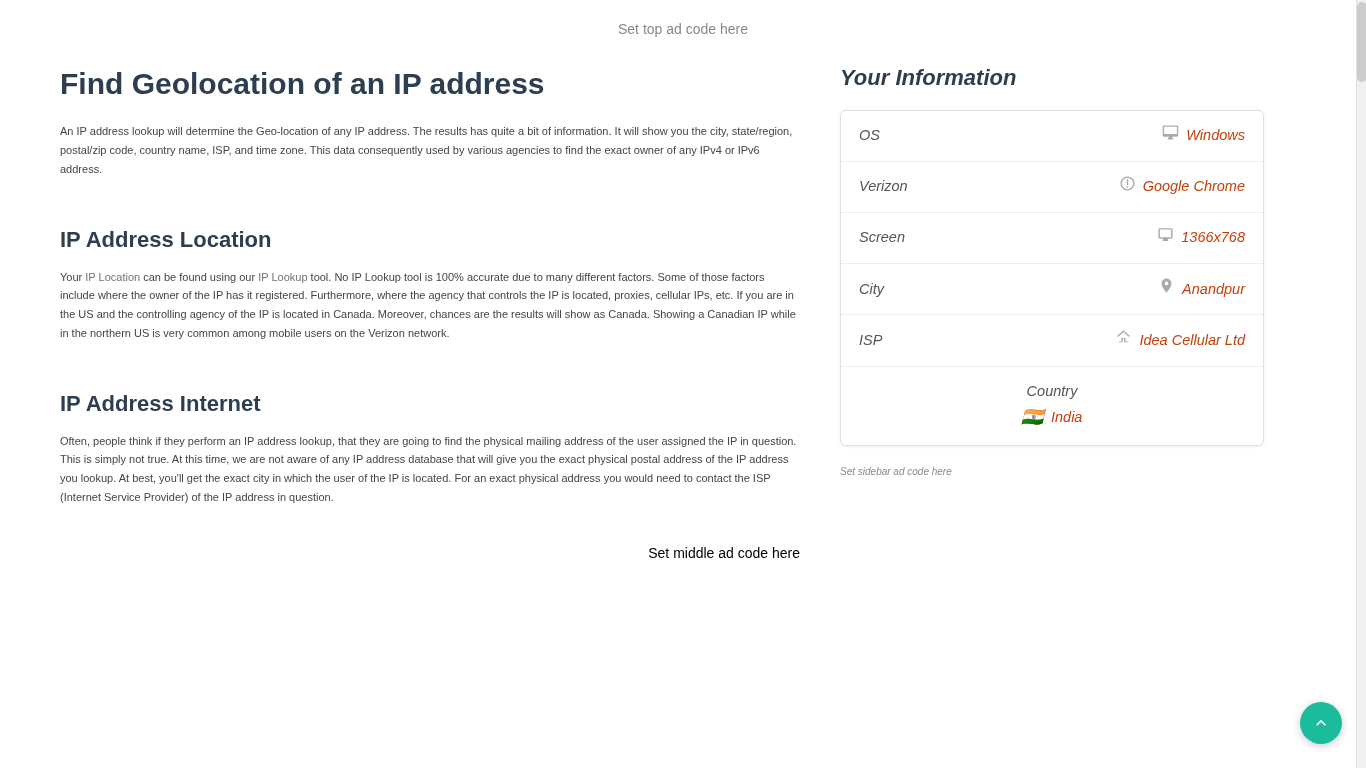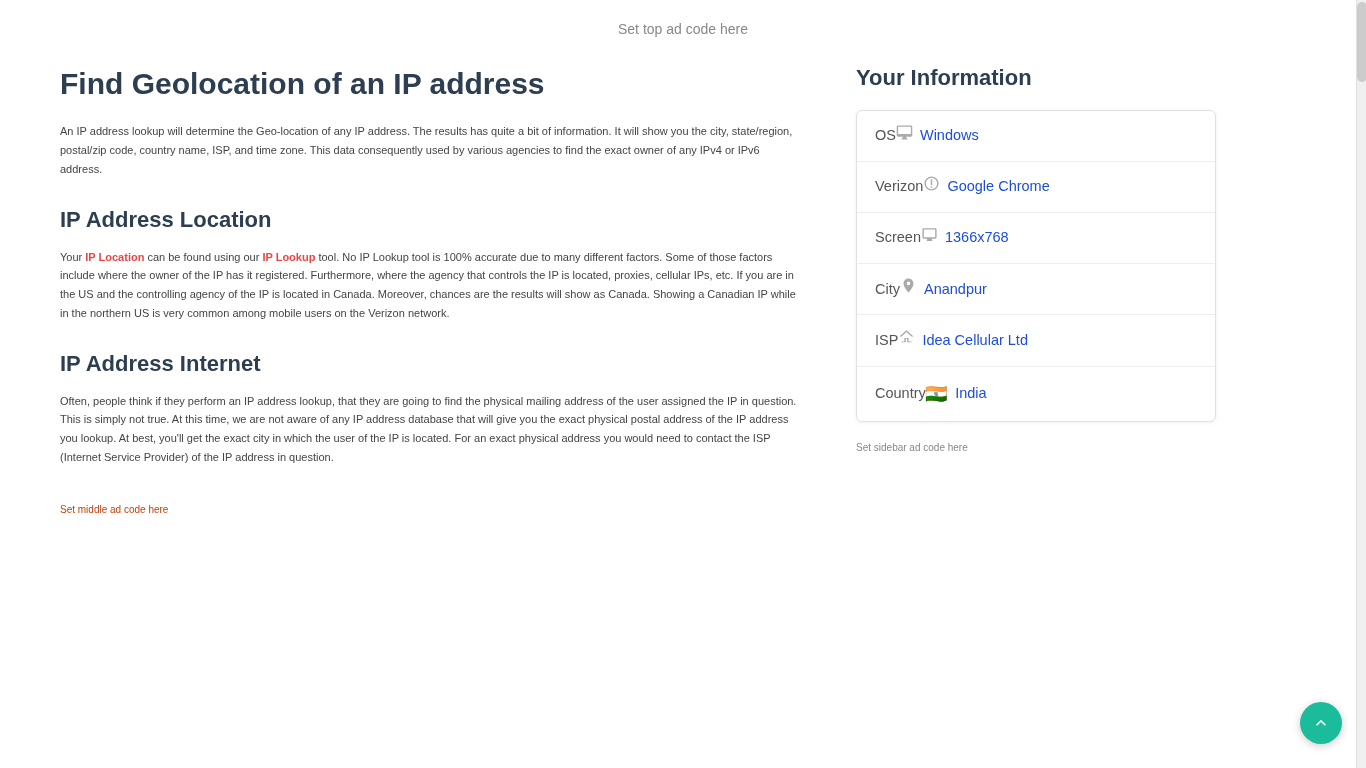--- a/index.html
+++ b/index.html
@@ -19,104 +19,106 @@
     .top-ad {
       text-align: center;
       padding: 18px 0 10px 0;
       color: #888;
       font-size: 14px;
     }
     .content-area {
       display: flex;
       flex-direction: row;
       padding: 10px 60px 20px 60px;
-      gap: 56px;
+      gap: 40px;
     }
     .main-content {
       flex: 1 1 0;
       max-width: 740px;
     }
     .sidebar {
-      width: 360px;
+      width: 424px;
       flex-shrink: 0;
+      font-style: italic;
     }
     h1.main-title {
       font-size: 30px;
       font-weight: 700;
       color: #2c3e50;
       margin-bottom: 14px;
     }
     .section-title {
       font-size: 22px;
       font-weight: 700;
       color: #2c3e50;
-      margin-top: 24px;
+      margin-top: 44px;
       margin-bottom: 10px;
     }
     .main-content p {
       color: #444;
       font-size: 11px;
       line-height: 1.7;
       margin-bottom: 6px;
     }
     .main-content p a, .main-content p strong {
-      color: #ef4444;
-      font-weight: bold;
+      color: #737373;
+      font-weight: normal;
       text-decoration: none;
     }
     .sidebar-title {
       font-size: 22px;
       font-weight: 700;
       color: #2c3e50;
       margin-bottom: 14px;
     }
     .info-card {
       background: #fff;
       border: 1px solid #e0e0e0;
       border-radius: 6px;
       overflow: hidden;
       box-shadow: 0 1px 4px rgba(0,0,0,0.06);
     }
     .info-row {
       display: flex;
       align-items: center;
-      justify-content: flex-start;
+      justify-content: space-between;
       padding: 13px 18px;
       border-bottom: 1px solid #eee;
     }
     .info-row:last-child {
       border-bottom: none;
+      flex-direction: column;
     }
     .info-label {
       color: #555;
       font-size: 14.5px;
       font-weight: 400;
     }
     .info-value {
       display: flex;
       align-items: center;
       gap: 7px;
-      color: #1d4ed8;
+      color: #c2410c;
       font-size: 14.5px;
       font-weight: 400;
     }
     
     .flag-india {
       font-size: 18px;
     }
     .sidebar-ad {
       color: #888;
       font-size: 10px;
       margin-top: 18px;
     }
     .middle-ad {
-      text-align: left;
+      text-align: right;
       padding: 30px 0 10px 0;
-      color: #c2410c;
-      font-size: 10px;
+      color: #000000;
+      font-size: 14px;
     }
     
     .scrollbar-track {
       position: fixed;
       right: 0;
       top: 0;
       width: 10px;
       height: 100%;
       background: #f0f0f0;
       border-left: 1px solid #e0e0e0;

